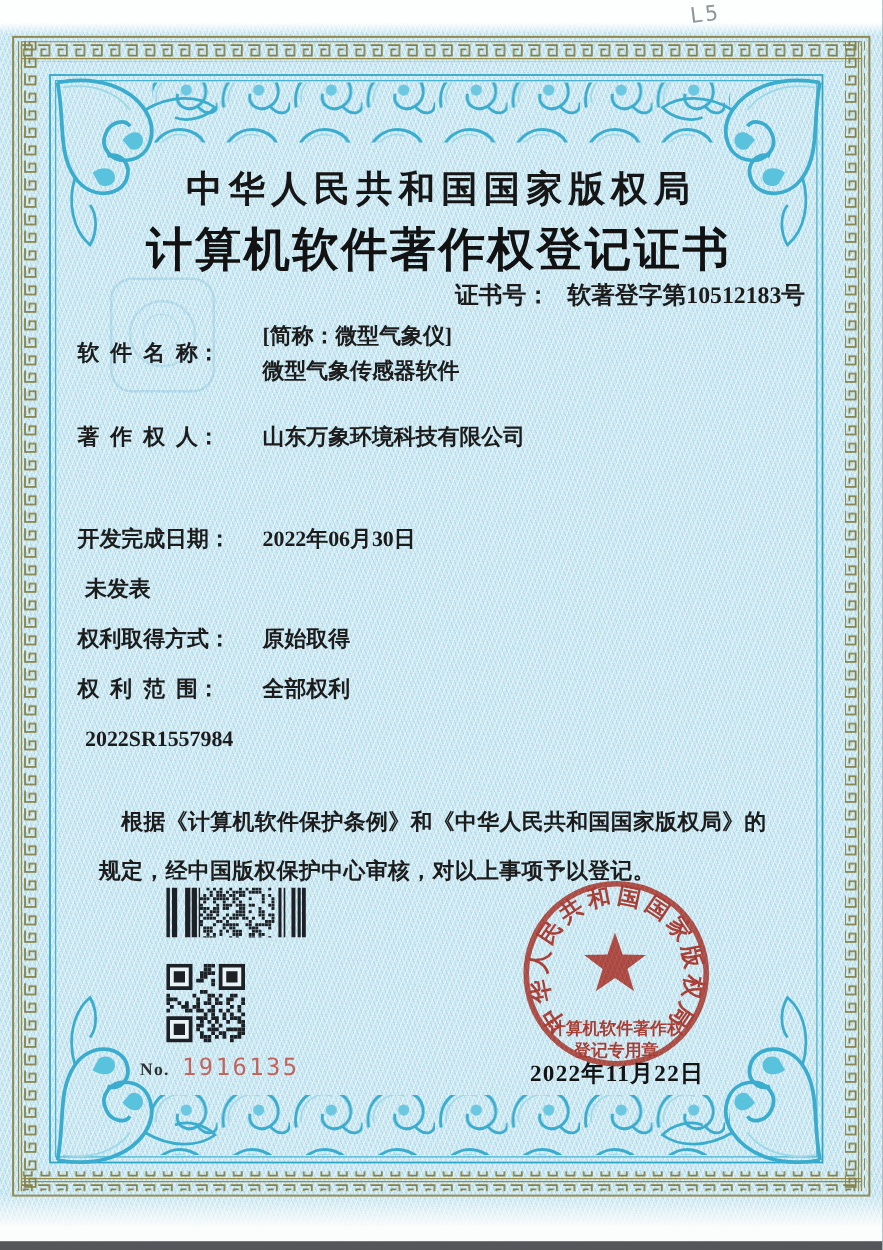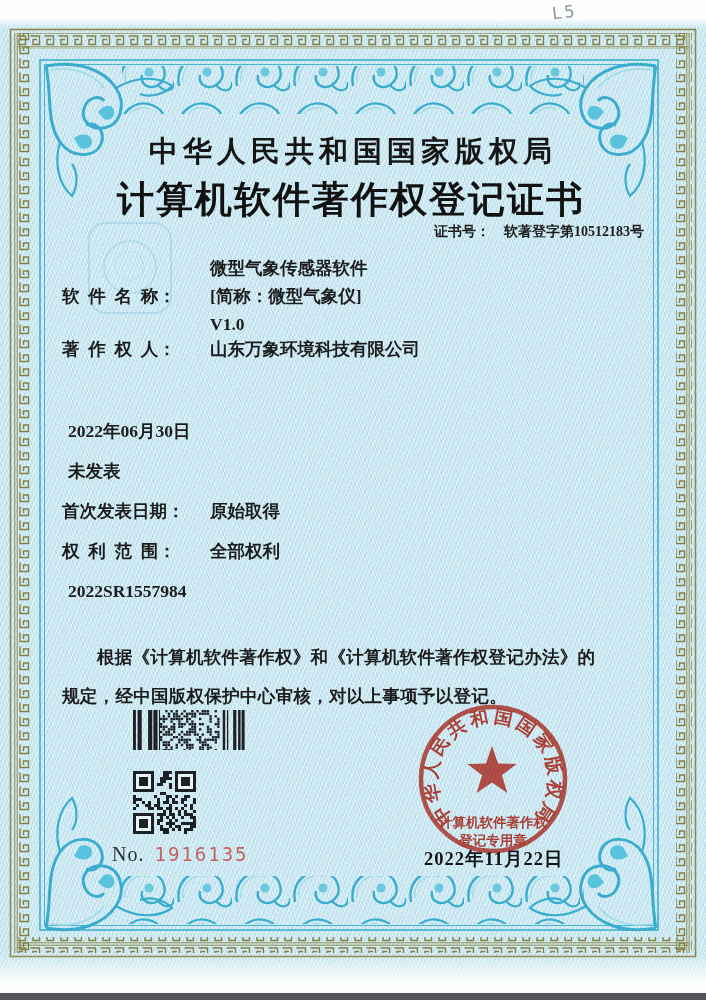--- a/index.html
+++ b/index.html
@@ -19,45 +19,45 @@
   .scan-strip{position:absolute;left:0;right:0;bottom:0;height:7px;background:#55565a;}
   svg.frame{position:absolute;left:0;top:0;pointer-events:none;}
 
   .pencil-note{position:absolute;left:552px;top:2px;font-family:"DejaVu Sans Mono",monospace;
     font-size:17px;color:#8e959b;transform:rotate(-7deg);letter-spacing:2px;}
 
   .h1{position:absolute;left:0;right:0;top:132px;margin:0;text-align:center;
     font-size:29px;font-weight:700;letter-spacing:5px;color:#161616;}
   .h2{position:absolute;left:0;right:4px;top:175px;margin:0;text-align:center;
     font-size:37px;font-weight:700;letter-spacing:2px;color:#121212;}
-  .cert-no-line{position:absolute;right:62px;top:223px;font-size:14px;font-weight:700;}
+  .cert-no-line{position:absolute;right:62px;top:223px;font-size:19px;font-weight:700;}
   .cert-no-line .num{margin-left:14px;}
 
   .watermark{position:absolute;left:88px;top:222px;width:80px;height:88px;
     border:2px solid rgba(110,182,212,.45);border-radius:18px;opacity:.65;}
   .watermark::after{content:"";position:absolute;left:13px;top:16px;width:50px;height:50px;
     border:2px solid rgba(110,182,212,.4);border-radius:50%;}
   .watermark::before{content:"";position:absolute;left:24px;top:27px;width:28px;height:28px;
     border:1.5px solid rgba(110,182,212,.35);border-radius:50%;}
 
   .frow{position:absolute;left:62px;right:56px;display:flex;align-items:center;}
   .flabel{flex:none;width:142px;font-size:17.5px;font-weight:700;white-space:pre;}
   .fvalue{font-size:17.5px;font-weight:700;margin-left:6px;line-height:28px;}
   .fvalue .vline{display:block;}
 
   .statement{position:absolute;left:62px;right:56px;top:620px;font-size:17.5px;
     font-weight:700;line-height:39px;letter-spacing:.3px;}
   .statement .line1{display:block;text-indent:2em;}
-  .statement .line2{display:block;}
+  .statement .line2{display:block;margin-left:17px;}
 
   .barcode{position:absolute;left:133px;top:710px;}
   .qrcode{position:absolute;left:133px;top:771px;}
 
   .serial{position:absolute;left:112px;top:843px;display:flex;align-items:baseline;}
-  .serial .no{font-size:20px;font-weight:400;color:#2e3134;letter-spacing:1px;}
+  .serial .no{font-size:14px;font-weight:700;color:#2e3134;letter-spacing:1px;}
   .serial .digits{margin-left:10px;font-family:"DejaVu Sans Mono",monospace;
     font-size:19px;color:#c14d44;letter-spacing:2px;opacity:.85;}
 
   .issue-date{position:absolute;left:424px;top:846px;font-size:18.5px;font-weight:700;
     letter-spacing:1px;color:#141414;}
 
   svg.stamp{position:absolute;left:0;top:0;mix-blend-mode:multiply;opacity:.92;pointer-events:none;}
 </style>
 </head>
 <body>
@@ -120,49 +120,49 @@
   <h1 class="h1">中华人民共和国国家版权局</h1>
   <h2 class="h2">计算机软件著作权登记证书</h2>
 
   <div class="cert-no-line">
     <span>证书号：</span><span class="num">软著登字第10512183号</span>
   </div>
 
   <div class="frow" style="top:254px">
     <span class="flabel">软 件 名 称：</span>
     <span class="fvalue">
+      <span class="vline">[简称：微型气象仪]</span>
       <span class="vline">微型气象传感器软件</span>
-      <span class="vline">[简称：微型气象仪]</span>
-      <span class="vline">V1.0</span>
     </span>
   </div>
   <div class="frow" style="top:335px">
     <span class="flabel">著 作 权 人：</span>
     <span class="fvalue">山东万象环境科技有限公司</span>
   </div>
   <div class="frow" style="top:417px">
+    <span class="flabel">开发完成日期：</span>
     <span class="fvalue">2022年06月30日</span>
   </div>
   <div class="frow" style="top:457px">
     <span class="fvalue">未发表</span>
   </div>
   <div class="frow" style="top:497px">
-    <span class="flabel">首次发表日期：</span>
+    <span class="flabel">权利取得方式：</span>
     <span class="fvalue">原始取得</span>
   </div>
   <div class="frow" style="top:537px">
     <span class="flabel">权 利 范 围：</span>
     <span class="fvalue">全部权利</span>
   </div>
   <div class="frow" style="top:577px">
     <span class="fvalue">2022SR1557984</span>
   </div>
 
   <p class="statement">
-    <span class="line1">根据《计算机软件著作权》和《计算机软件著作权登记办法》的</span>
+    <span class="line1">根据《计算机软件保护条例》和《中华人民共和国国家版权局》的</span>
     <span class="line2">规定，经中国版权保护中心审核，对以上事项予以登记。</span>
   </p>
 
   <svg class="barcode" width="113" height="40" viewBox="0 0 113 40">
     <g id="barcode-cells" fill="#1d2126">
         <rect x="0" y="0" width="2.9105793774127964" height="40"></rect>
         <rect x="4.5782465755939485" y="0" width="4.158694076538087" height="40"></rect>
         <rect x="15.086620217561723" y="0" width="4.191594028472901" height="40"></rect>
         <rect x="20.387581664323807" y="0" width="4.176832389831543" height="40"></rect>
         <rect x="25.978917199373246" y="0" width="1.096811294555664" height="40"></rect>

